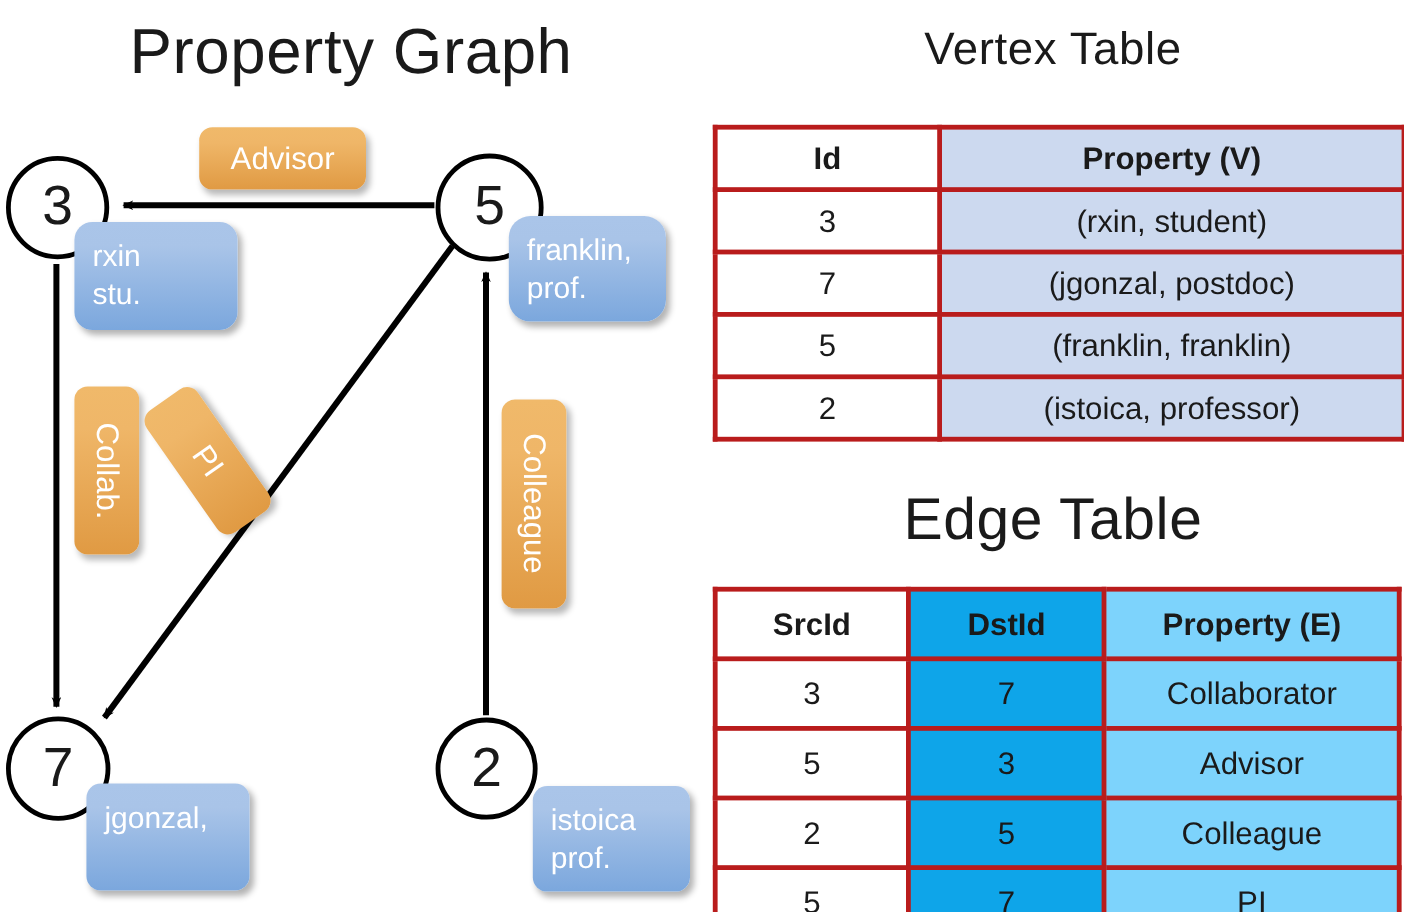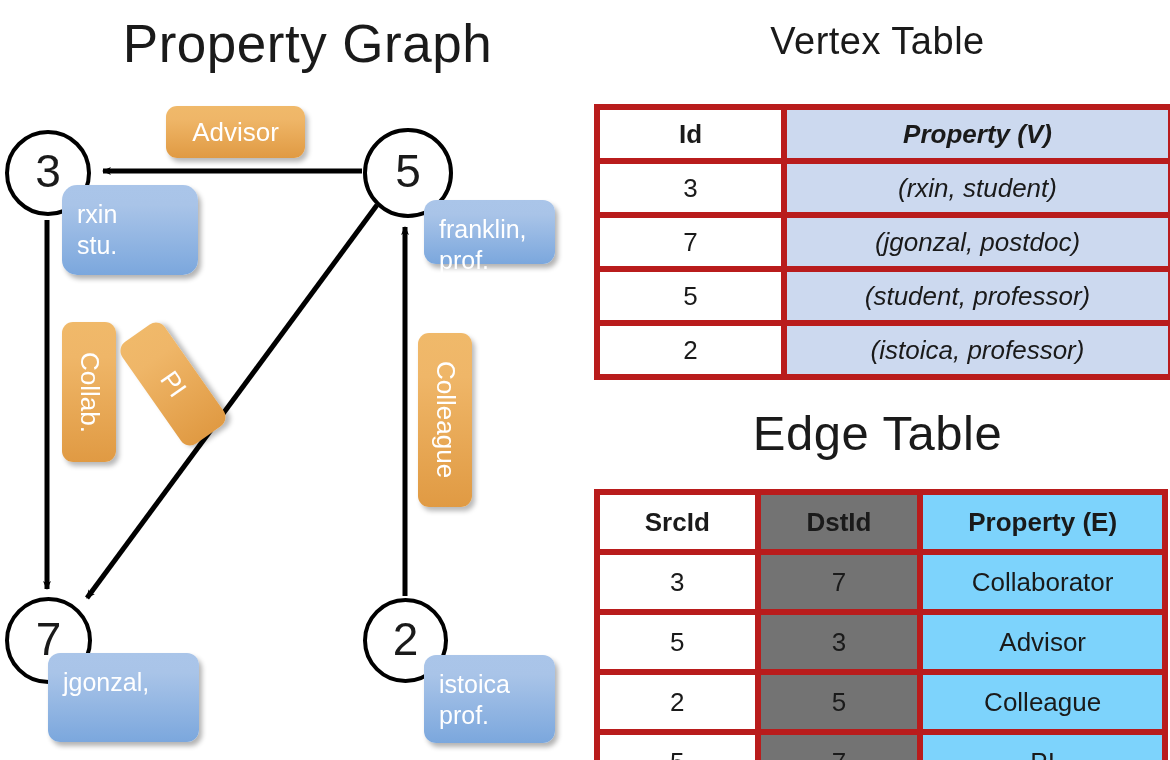--- a/index.html
+++ b/index.html
@@ -23,21 +23,20 @@
     font-weight: 300;
     color: #1a1a1a;
     white-space: nowrap;
     letter-spacing: 0.5px;
   }
   #title-property-graph {
     left: 0; top: 14px; width: 585px;
     text-align: center;
     font-size: 53px;
     line-height: 60px;
-    margin-left: 15px;
   }
   #title-vertex-table {
     left: 585px; top: 12px; width: 585px;
     text-align: center;
     font-size: 38px;
     line-height: 58px;
   }
   #title-edge-table {
     left: 585px; top: 404px; width: 585px;
     text-align: center;
@@ -87,23 +86,23 @@
     box-shadow: 3px 4px 5px rgba(0,0,0,0.30);
     color: #ffffff;
     font-size: 25px;
     line-height: 31px;
     font-weight: 300;
     padding: 14px 0 0 15px;
     box-sizing: border-box;
     font-family: "Liberation Sans", sans-serif;
   }
   #prop-rxin     { left: 62px;  top: 185px; width: 136px; height: 90px; border-radius: 15px; }
-  #prop-franklin { left: 424px; top: 200px; width: 131px; height: 64px; }
-  #prop-jgonzal  { left: 48px;  top: 653px; width: 151px; height: 89px; }
-  #prop-istoica  { left: 424px; top: 655px; width: 131px; height: 88px; }
+  #prop-franklin { left: 424px; top: 180px; width: 131px; height: 88px; border-radius: 18px; }
+  #prop-jgonzal  { left: 72px;  top: 653px; width: 136px; height: 89px; }
+  #prop-istoica  { left: 444px; top: 655px; width: 131px; height: 88px; }
   .prop-box .l2 { display: block; }
 
   
   .edge-label {
     position: absolute;
     border-radius: 11px;
     background: linear-gradient(to bottom, #f0b96a 0%, #efb668 25%, #e09a43 100%);
     box-shadow: 3px 4px 5px rgba(0,0,0,0.28);
     color: #ffffff;
     font-size: 26px;
@@ -142,48 +141,48 @@
   }
 
   
   .data-table {
     position: absolute;
     border-collapse: collapse;
     table-layout: fixed;
     font-family: "Liberation Sans", sans-serif;
   }
   .data-table td, .data-table th {
-    border: 6px solid #b91c1c;
+    border: 4px solid #b91c1c;
     text-align: center;
     font-weight: 300;
     color: #1a1a1a;
     padding: 0;
   }
   .data-table th {
     font-weight: bold;
   }
 
   
   #vertex-table {
     left: 594px; top: 104px;
     width: 574px;
   }
   #vertex-table th, #vertex-table td { height: 48px; font-size: 26px; }
   #vertex-table th { font-size: 26px; }
   #vertex-table .col-id   { width: 187px; background: #ffffff; }
-  #vertex-table .col-prop { width: 387px; background: #ccd9ef; font-style: italic; }
+  #vertex-table .col-prop { width: 387px; background: #ccd9ef; }
 
   
   #edge-table {
     left: 594px; top: 489px;
     width: 574px;
   }
   #edge-table th, #edge-table td { height: 54px; font-size: 26px; }
   #edge-table .col-src { width: 147px; background: #ffffff; }
-  #edge-table .col-dst { width: 149px; background: #737373; }
+  #edge-table .col-dst { width: 149px; background: #0ea5e9; }
   #edge-table .col-ep  { width: 224px; background: #7dd3fc; }
 </style>
 </head>
 <body>
 
 <div id="graph-panel">
 
   <div class="title" id="title-property-graph">Property Graph</div>
 
   <svg id="graph-edges" viewBox="0 0 585 760" xmlns="http://www.w3.org/2000/svg">
@@ -262,21 +261,21 @@
     <tr>
       <td class="col-id">3</td>
       <td class="col-prop">(rxin, student)</td>
     </tr>
     <tr>
       <td class="col-id">7</td>
       <td class="col-prop">(jgonzal, postdoc)</td>
     </tr>
     <tr>
       <td class="col-id">5</td>
-      <td class="col-prop">(student, professor)</td>
+      <td class="col-prop">(franklin, franklin)</td>
     </tr>
     <tr>
       <td class="col-id">2</td>
       <td class="col-prop">(istoica, professor)</td>
     </tr>
   </tbody>
 </table>
 
 <div class="title" id="title-edge-table">Edge Table</div>
 

